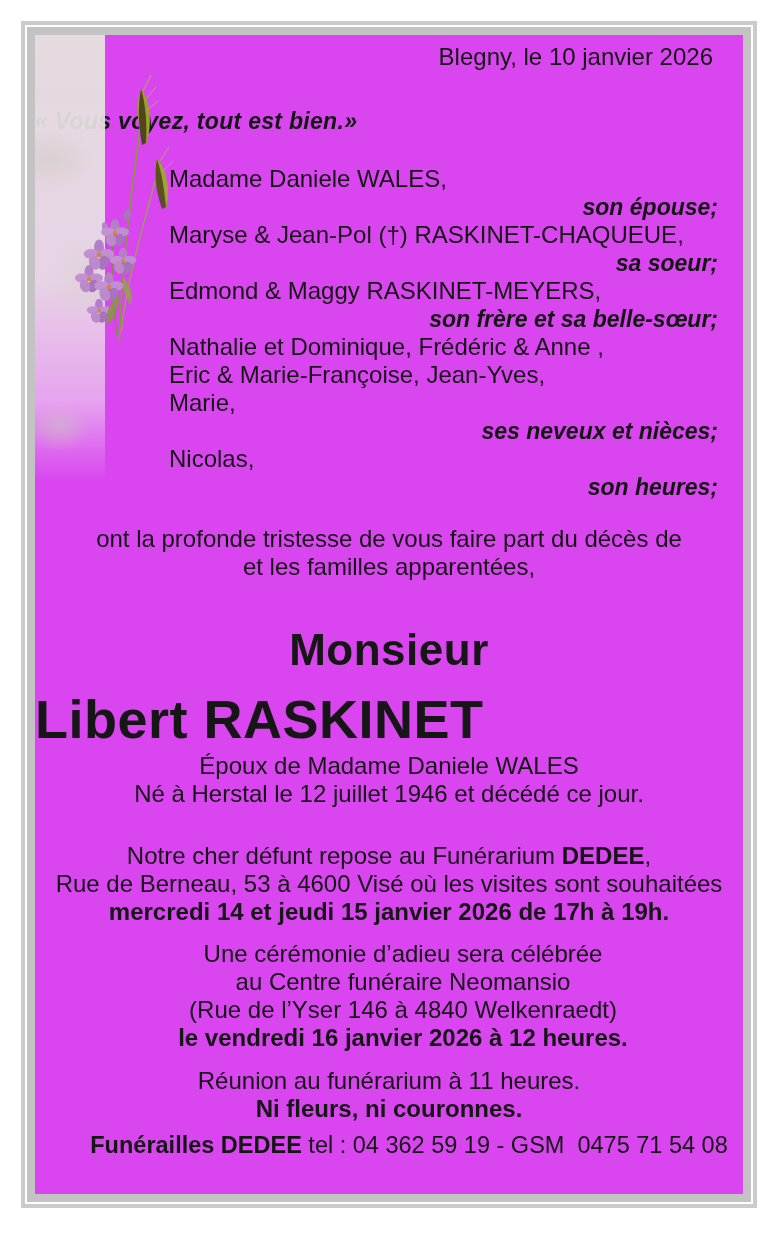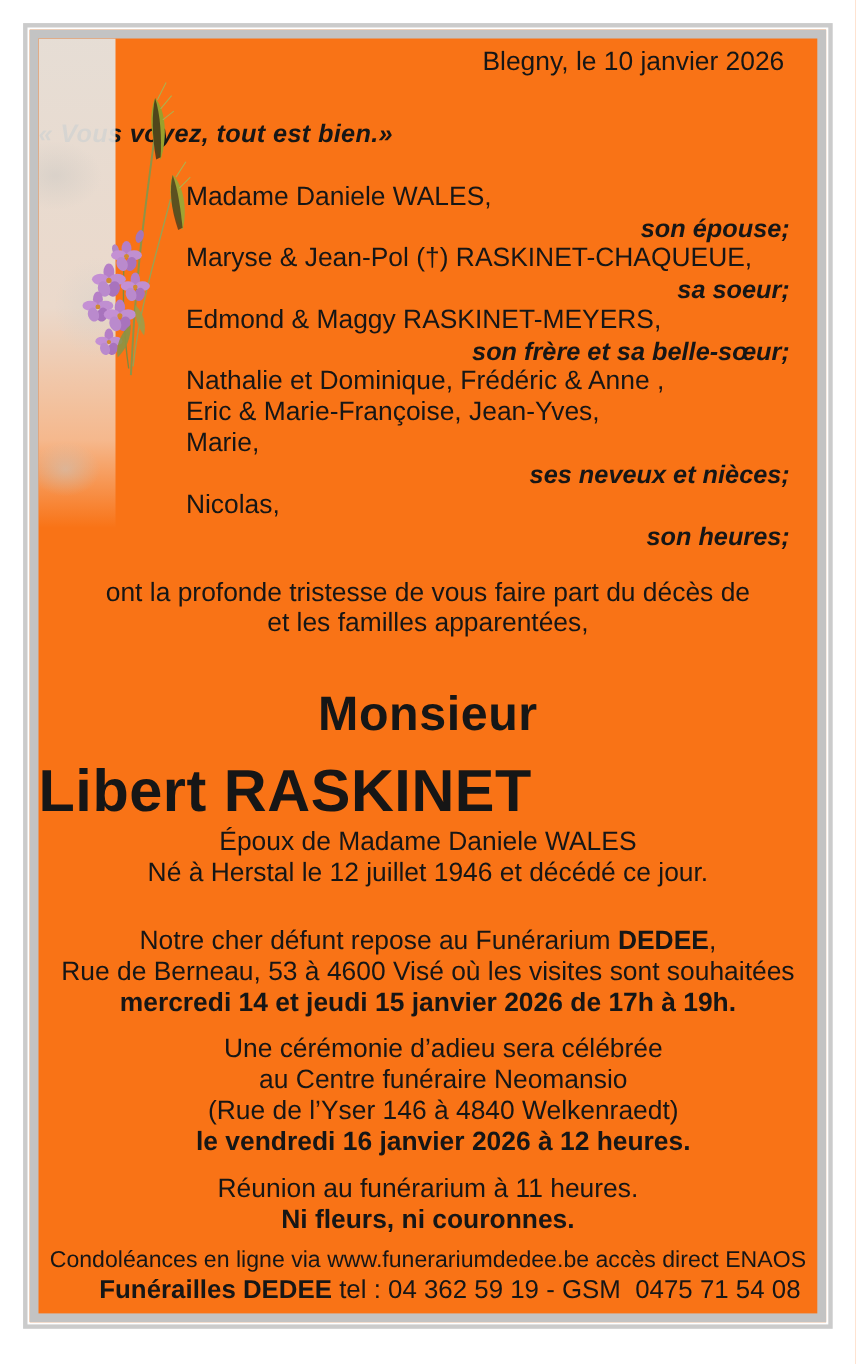--- a/index.html
+++ b/index.html
@@ -6,21 +6,21 @@
   body{
     width:778px;height:1240px;position:relative;background:#ffffff;
     font-family:"Liberation Sans", sans-serif;color:#161616;overflow:hidden;
   }
   .card{
     position:absolute;left:21px;top:21px;width:736px;height:1187px;
     box-sizing:border-box;border:4px solid #cbcbcb;padding:2px;background:#ffffff;
   }
   .card-inner{
     position:relative;width:100%;height:100%;box-sizing:border-box;
-    border:8px solid #c3c3c3;background:#f97316;overflow:hidden;
+    border:8px solid #c3c3c3;background:#d946ef;overflow:hidden;
   }
   
   .strip{
     position:absolute;left:0;top:0;width:70px;height:445px;pointer-events:none;
     background:
       radial-gradient(60px 45px at 22% 28%, rgba(206,202,196,0.55), transparent 70%),
       radial-gradient(55px 65px at 75% 55%, rgba(212,209,203,0.45), transparent 70%),
       radial-gradient(45px 35px at 35% 88%, rgba(200,196,190,0.55), transparent 70%),
       linear-gradient(to bottom, rgba(229,227,223,0.95) 0%, rgba(233,231,228,0.88) 55%, rgba(242,241,239,0.55) 82%, rgba(255,255,255,0) 100%);
   }
@@ -132,18 +132,17 @@
       <div>(Rue de l’Yser 146 à 4840 Welkenraedt)</div>
       <div class="b">le vendredi 16 janvier 2026 à 12 heures.</div>
     </div>
 
     <div class="para notes">
       <div>Réunion au funérarium à 11 heures.</div>
       <div class="b">Ni fleurs, ni couronnes.</div>
     </div>
 
     <div class="footer">
-      <div>Condoléances en ligne via www.funerariumdedee.be accès direct ENAOS</div>
       <div class="contact"><span class="b">Funérailles DEDEE</span><span> tel : 04 362 59 19 - GSM  0475 71 54 08</span></div>
     </div>
 
   </div>
 </div>
 
 </body></html>

